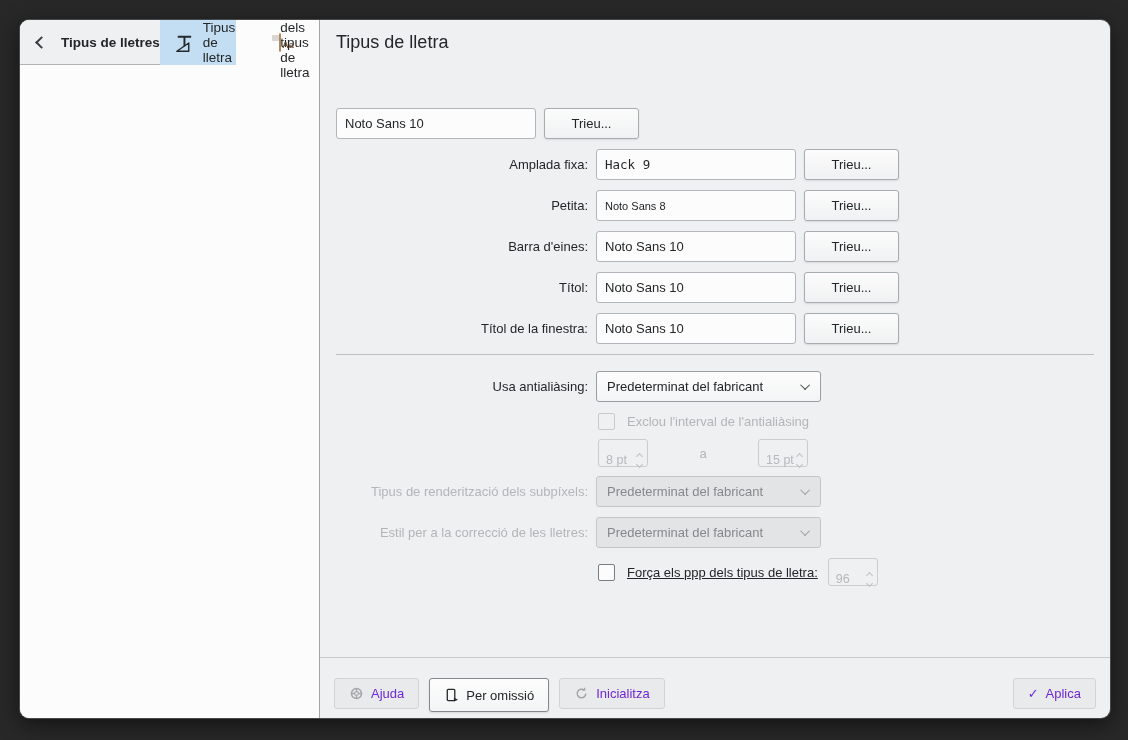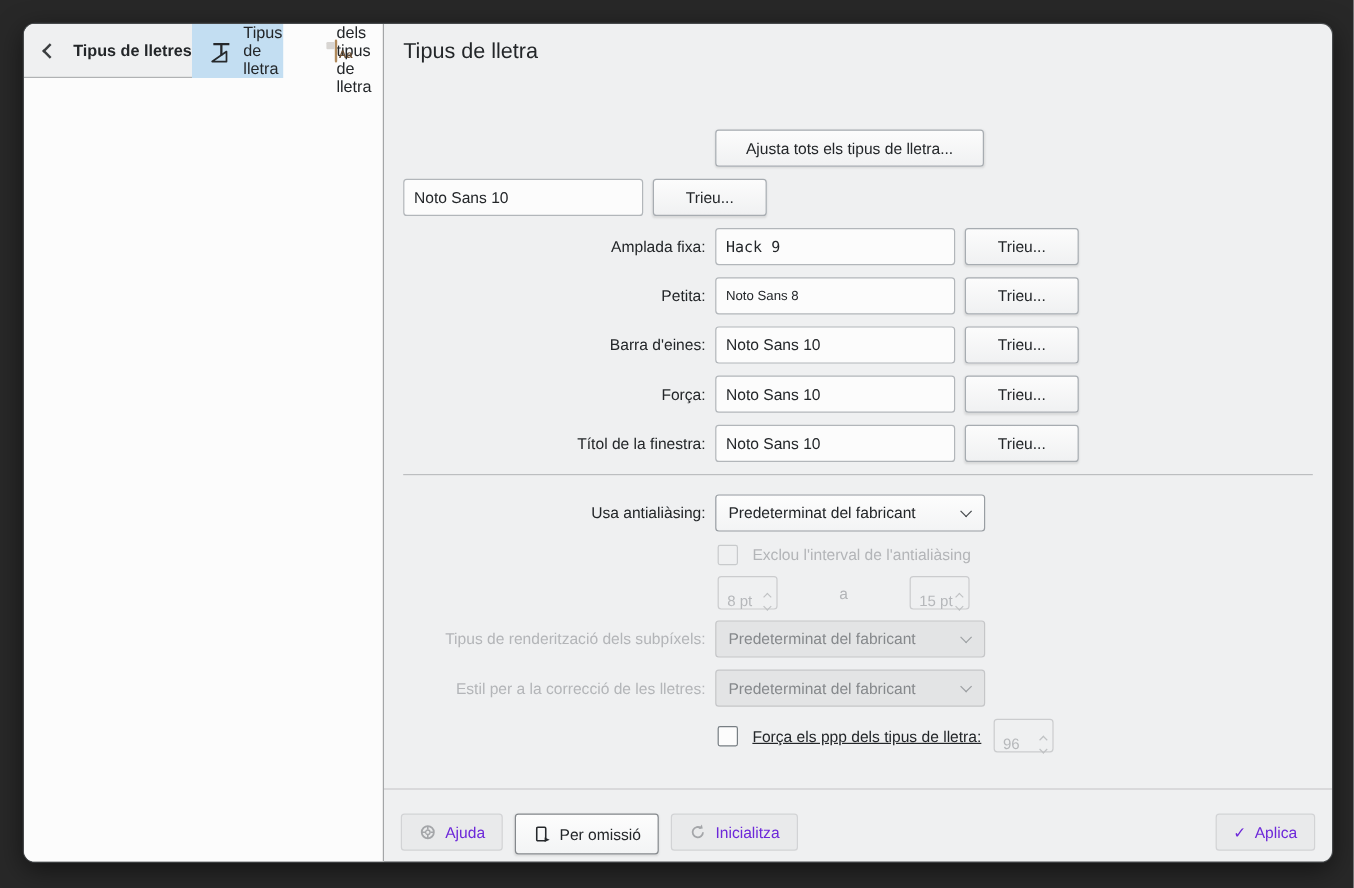--- a/index.html
+++ b/index.html
@@ -121,24 +121,20 @@
       </span>
       <span class="label">Gestió dels tipus de lletra</span>
     </div>
   </div>
 
   <div class="main">
     <div class="page-title">Tipus de lletra</div>
 
     <div class="content">
 
-      <div class="row">
-        <span class="row-label"></span>
-        <button class="btn adjust">Ajusta tots els tipus de lletra...</button>
-      </div>
 
       <div class="row">
         <div class="field">
             <span>Noto Sans 10</span>
           </div>
         <button class="btn choose">Trieu...</button>
       </div>
       <div class="row">
         <span class="row-label">Amplada fixa:</span>
         <div class="field mono">
@@ -154,21 +150,21 @@
         <button class="btn choose">Trieu...</button>
       </div>
       <div class="row">
         <span class="row-label">Barra d'eines:</span>
         <div class="field">
             <span>Noto Sans 10</span>
           </div>
         <button class="btn choose">Trieu...</button>
       </div>
       <div class="row">
-        <span class="row-label">Força:</span>
+        <span class="row-label">Títol:</span>
         <div class="field">
             <span>Noto Sans 10</span>
           </div>
         <button class="btn choose">Trieu...</button>
       </div>
       <div class="row">
         <span class="row-label">Títol de la finestra:</span>
         <div class="field">
             <span>Noto Sans 10</span>
           </div>

